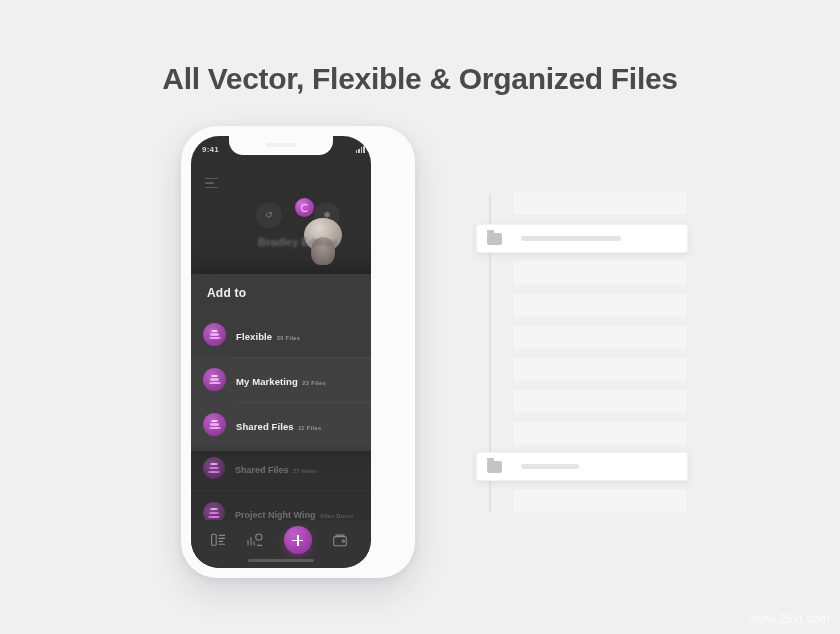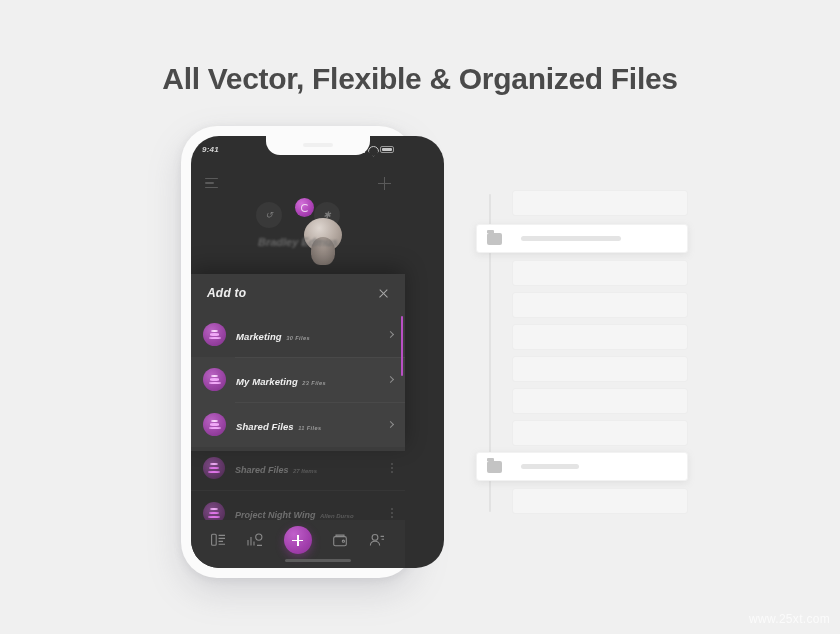--- a/index.html
+++ b/index.html
@@ -39,26 +39,25 @@
     background: #fbfbfb;
     border-radius: 36px;
     box-shadow: 0 14px 34px rgba(120,120,130,0.22),
                 0 2px 8px rgba(120,120,130,0.14);
   }
 
   .phone-screen {
     position: absolute;
     left: 10px;
     top: 10px;
-    width: 253px;
+    width: 180px;
     height: 432px;
     background: #2f2f2f;
     border-radius: 28px;
     overflow: hidden;
-    font-style: italic;
   }
 
   .notch {
     position: absolute;
     left: 50%;
     transform: translateX(-50%);
     top: 0;
     width: 104px;
     height: 19px;
     background: #fbfbfb;
@@ -529,21 +528,21 @@
 
         <div class="modal-row">
           <span class="m-icon">
             <span class="stack-glyph">
                 <i></i>
                 <i></i>
                 <i></i>
               </span>
           </span>
           <span class="m-text">
-            <span class="m-title">Marketing</span>
+            <span class="m-title">Flexible</span>
             <span class="m-sub">30 Files</span>
           </span>
           <span class="chev"></span>
         </div>
 
         <div class="modal-row alt">
           <span class="m-icon">
             <span class="stack-glyph">
                 <i></i>
                 <i></i>

